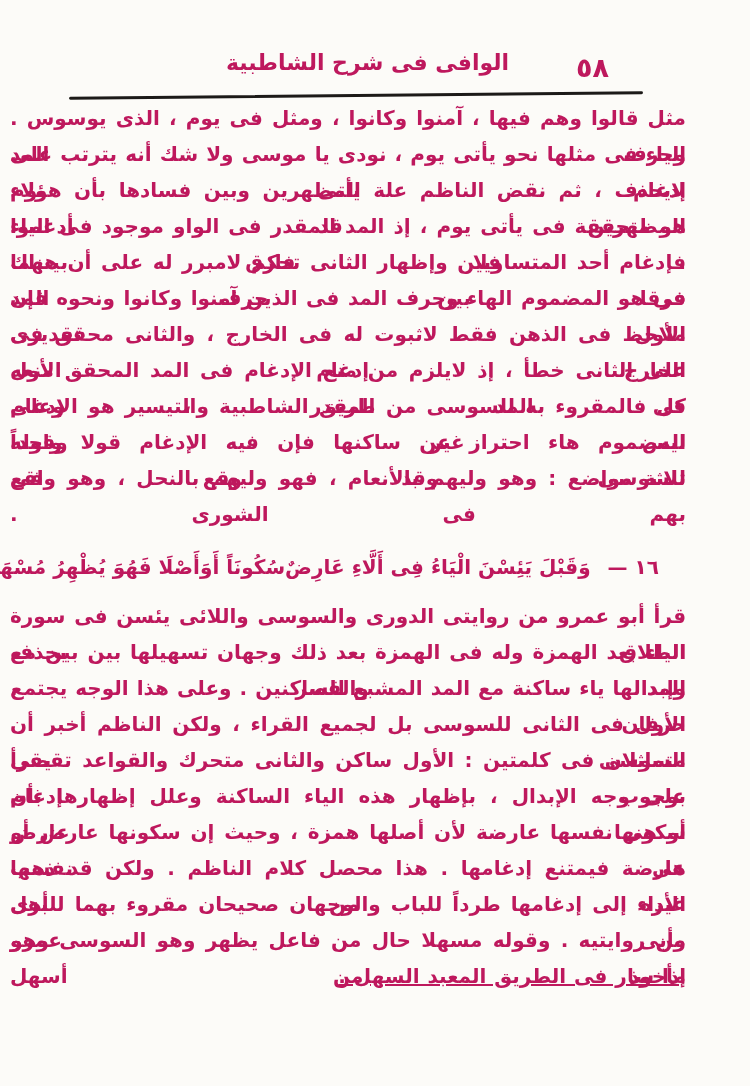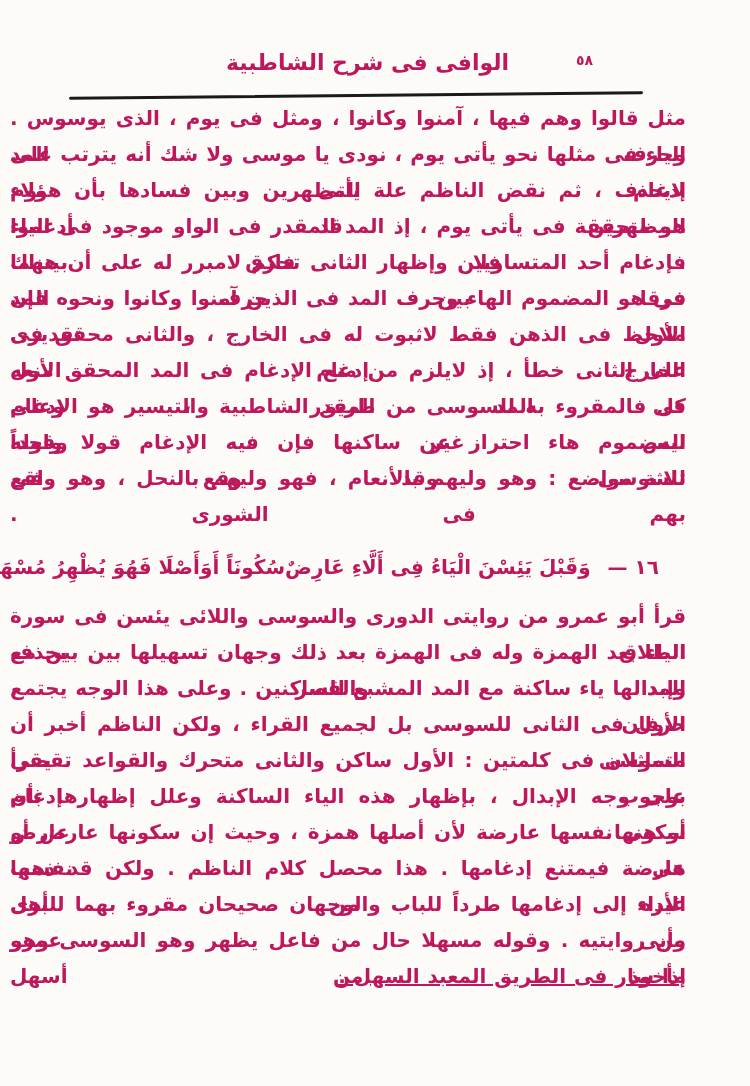--- a/index.html
+++ b/index.html
@@ -27,21 +27,21 @@
     text-align: center;
     transform: translateX(14px);
     font-size: 22px;
     font-weight: bold;
     direction: rtl;
   }
   .page-num {
     position: absolute;
     top: 52px;
     left: 619px;
-    font-size: 14px;
+    font-size: 27px;
     font-weight: bold;
     letter-spacing: 3px;
     direction: rtl;
   }
   .header-rule {
     position: absolute;
     top: 94px;
     left: 112px;
     width: 574px;
     height: 3px;

